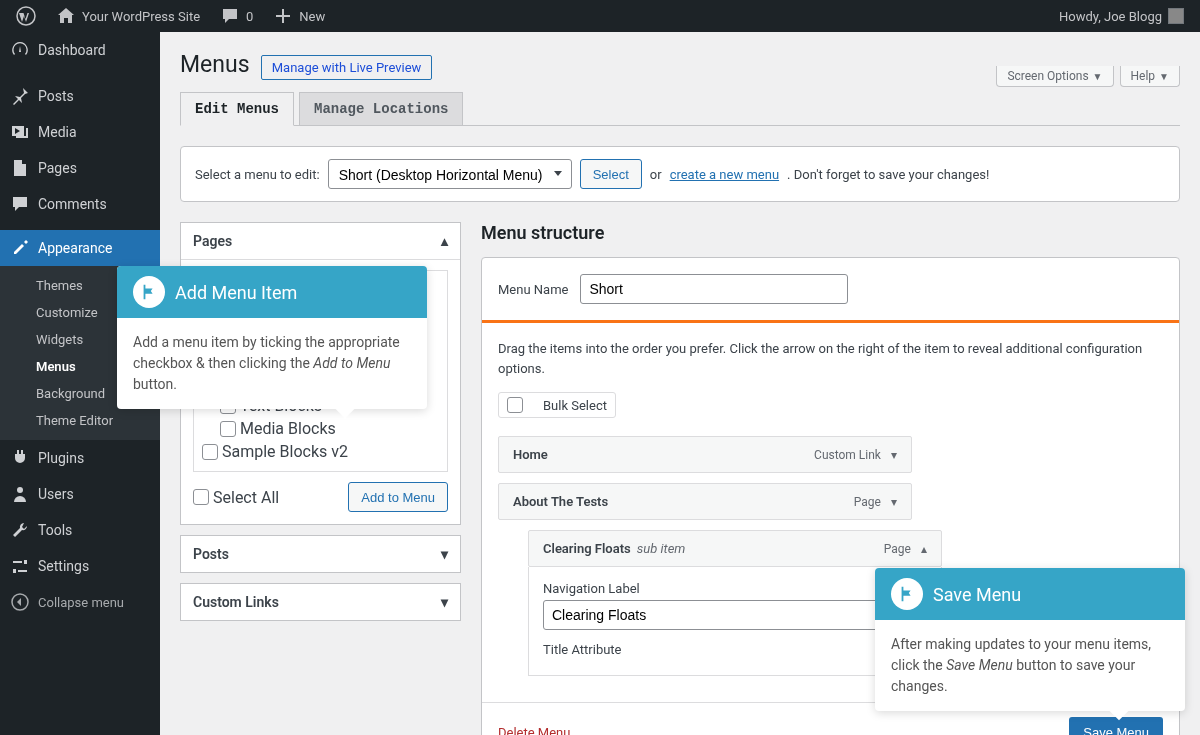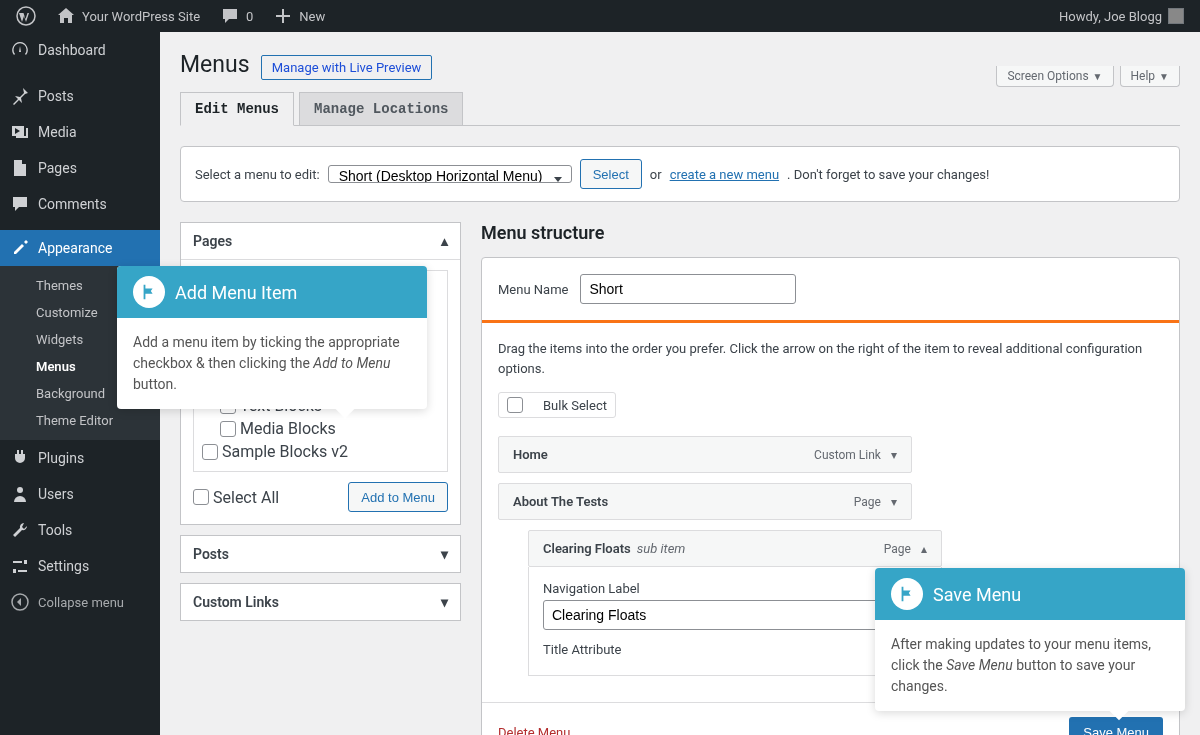--- a/index.html
+++ b/index.html
@@ -29,21 +29,21 @@
 .tri-down { font-size: 10px; }
 
 h1.title { font-size: 23px; font-weight: 400; color: #1d2327; display: inline-block; margin-right: 8px; padding: 9px 0 4px;}
 .page-title-action { display: inline-block; border: 1px solid #2271b1; color: #1d4ed8; padding: 4px 10px; border-radius: 2px; font-size: 13px; cursor: pointer; }
 
 .nav-tab-wrapper { border-bottom: 1px solid #c3c4c7; margin-top: 10px; display:flex;font-family:Liberation Mono, monospace;}
 .nav-tab { border: 1px solid #c3c4c7; background: #dcdcde; color: #50575e; padding: 8px 14px; margin-right: 5px; border-bottom: none; font-size: 14px; cursor: pointer; font-weight: 600; }
 .nav-tab.active { background: #f0f0f1; border-bottom: 1px solid #f0f0f1; margin-bottom: -1px; color: #1d2327; }
 
 .menu-edit-bar { border: 1px solid #c3c4c7; background: #fff; padding: 12px 14px; margin-top: 20px; display: flex; align-items: center; gap: 8px; border-radius: 4px; }
-.select-menu { border: 1px solid #8c8f94; border-radius: 3px; padding: 2px 28px 0 10px; height: 18px; font-size: 14px; background: #fff; appearance: none; position:relative;}
+.select-menu { border: 1px solid #8c8f94; border-radius: 3px; padding: 2px 28px 0 10px; height: 30px; font-size: 14px; background: #fff; appearance: none; position:relative;}
 .select-wrap{position:relative;display:flex;}
 .select-wrap::after{content:"";position:absolute;right:10px;top:12px;border:4px solid transparent;border-top:5px solid #3c434a;}
 .btn-secondary { border: 1px solid #2271b1; background: #f6f7f7; color: #2271b1; padding: 0 12px; height: 30px; border-radius: 3px; cursor: pointer; font-size: 13px;}
 .link { color: #2271b1; text-decoration: underline; cursor: pointer; }
 
 .columns { display: flex; gap: 20px; margin-top: 20px; }
 .col-left { width: 281px; flex-shrink: 0; }
 .col-right { flex: 1; }
 
 .metabox { border: 1px solid #c3c4c7; background: #fff; margin-bottom: 10px;}
@@ -52,21 +52,21 @@
 .checkbox-list { border:1px solid #dcdcde; padding: 8px; max-height: 210px; overflow:auto;}
 .check-row { display: flex; align-items: center; gap: 4px; padding: 2px 0; font-size: 16px; }
 .check-row.indent { padding-left: 18px; }
 .checkbox { width: 16px; height: 16px; border: 1px solid #8c8f94; border-radius: 3px; cursor: pointer; }
 .metabox-footer { display:flex; justify-content: space-between; align-items:center; margin-top:10px;}
 .metabox.collapsed .metabox-head{border-bottom:none;}
 
 .col-right h2 { font-size: 18px; font-weight: 600; color: #1d2327; margin-bottom: 14px; }
 .menu-settings-box { border: 1px solid #c3c4c7; background: #fff; border-radius: 4px;}
 .menu-name-row { padding: 16px; border-bottom: 3px solid #f97316; display: flex; align-items: center; gap: 12px;}
-.text-input { border: 1px solid #8c8f94; border-radius: 3px; padding: 4px 8px; height: 30px; font-size: 14px; width: 216px;}
+.text-input { border: 1px solid #8c8f94; border-radius: 3px; padding: 4px 8px; height: 30px; font-size: 14px; width: 268px;}
 .menu-structure-body { padding: 16px; }
 .instructions { color: #3c434a; margin-bottom: 14px; line-height: 1.5; }
 .bulk-row { padding-bottom: 18px;}
 .bulk-check { display: inline-flex; align-items: center; gap: 20px; border: 1px solid #dcdcde; padding: 4px 8px; border-radius: 3px;}
 
 .menu-item-bar { border: 1px solid #dcdcde; background: #f6f7f7; display: flex; justify-content: space-between; align-items: center; padding: 10px 14px; margin-bottom: 10px; width: 414px; border-radius:2px;}
 .menu-item-bar.sub { margin-left: 30px; width: 414px; }
 .menu-item-title { font-weight: 600; font-size: 13px;}
 .item-type { color: #646970; font-size: 12px; display:flex; align-items:center; gap:10px; }
 .sub-label { color: #646970; font-style: italic; font-weight: normal; margin-left: 6px;}

